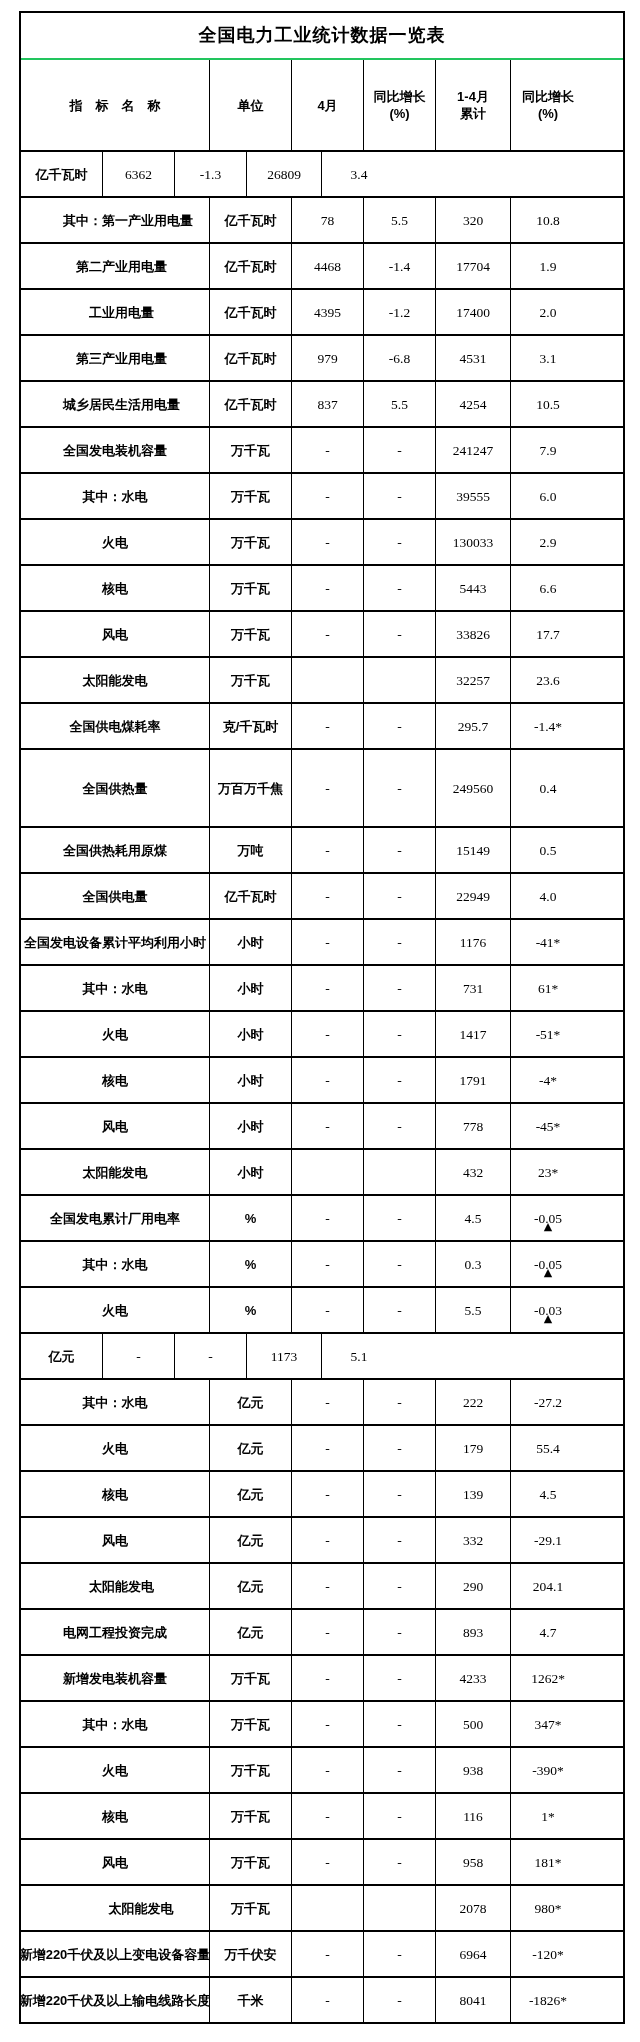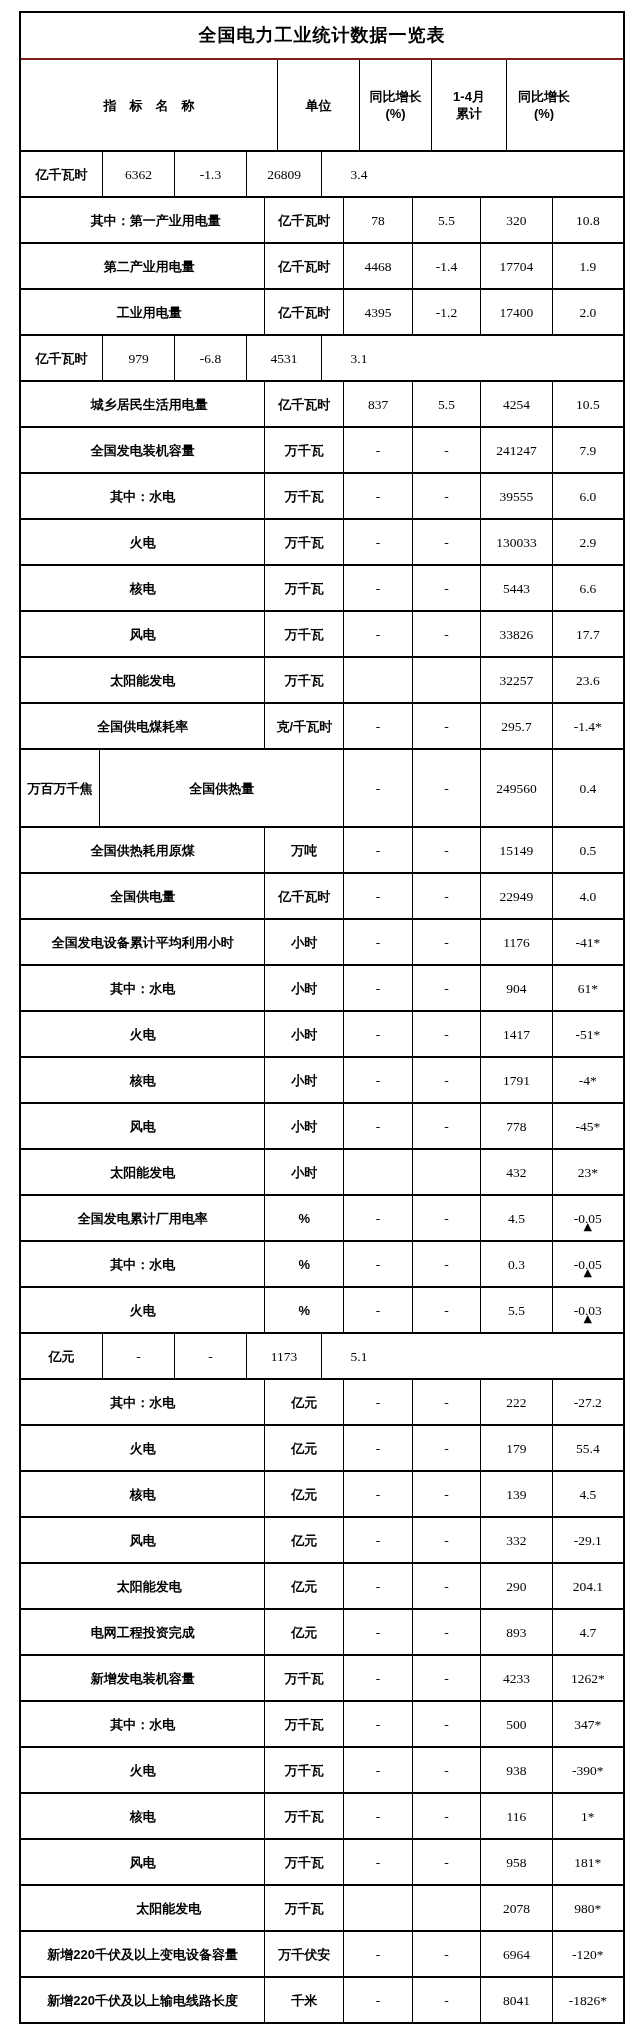--- a/index.html
+++ b/index.html
@@ -2,28 +2,28 @@
 <html><head>
 <meta charset="utf-8">
 <style>
   html,body{margin:0;padding:0;background:#fff;}
   .page{position:relative;width:640px;height:2042px;background:#fff;overflow:hidden;
         font-family:"Liberation Sans",sans-serif;color:#000;}
   .tbl{position:absolute;left:19px;top:11px;width:606px;box-sizing:border-box;
        border:2px solid #000;}
   .row{display:flex;align-items:stretch;border-bottom:2px solid #000;height:44px;}
   .row:last-child{border-bottom:none;}
-  .row.title-row{height:45px;border-bottom:2px solid #7f1d1d;}
+  .row.title-row{height:45px;border-bottom:2px solid #22c55e;}
   .row.head{height:90px;}
   .row.tall{height:76px;}
   .cell{box-sizing:border-box;border-right:1px solid #000;
         display:flex;flex-direction:column;justify-content:center;align-items:center;
         text-align:center;font-size:13px;line-height:17px;overflow:hidden;}
   .cell:last-child{border-right:none;}
-  .c-name{width:257px;}
+  .c-name{width:189px;}
   .c-unit{width:82px;padding:0 10px;line-height:25px;text-align:right;}
   .c-apr{width:72px;}
   .c-yoy1{width:72px;}
   .c-cum{width:75px;}
   .c-yoy2{width:74px;}
   .title-cell{width:100%;border-right:none;font-size:18px;font-weight:700;letter-spacing:1px;}
   .hd{font-weight:700;}
   .hd.two{justify-content:center;}
   .zh{font-weight:600;white-space:pre;}
   .num{font-family:"Liberation Serif",serif;font-size:13.5px;font-weight:400;}
@@ -35,20 +35,21 @@
 <div class="page">
   <div class="tbl">
 
     <div class="row title-row">
       <div class="cell title-cell zh">全国电力工业统计数据一览表</div>
     </div>
 
     <div class="row head">
       <div class="cell c-name hd zh">指　标　名　称</div>
       <div class="cell c-unit hd zh">单位</div>
+      <div class="cell c-apr hd zh">4月</div>
       <div class="cell c-yoy1 hd two">
         <div class="zh">同比增长</div>
         <div class="zh">(%)</div>
       </div>
       <div class="cell c-cum hd two">
         <div class="zh">1-4月</div>
         <div class="zh">累计</div>
       </div>
       <div class="cell c-yoy2 hd two">
         <div class="zh">同比增长</div>
@@ -82,20 +83,21 @@
   </div>
         <div class="row">
     <div class="cell c-name zh">　工业用电量</div>
     <div class="cell c-unit zh">亿千瓦时</div>
     <div class="cell c-apr num">4395</div>
     <div class="cell c-yoy1 num">-1.2</div>
     <div class="cell c-cum num">17400</div>
     <div class="cell c-yoy2 num">2.0</div>
   </div>
         <div class="row">
+    <div class="cell c-name zh">　第三产业用电量</div>
     <div class="cell c-unit zh">亿千瓦时</div>
     <div class="cell c-apr num">979</div>
     <div class="cell c-yoy1 num">-6.8</div>
     <div class="cell c-cum num">4531</div>
     <div class="cell c-yoy2 num">3.1</div>
   </div>
         <div class="row">
     <div class="cell c-name zh">　城乡居民生活用电量</div>
     <div class="cell c-unit zh">亿千瓦时</div>
     <div class="cell c-apr num">837</div>
@@ -153,22 +155,22 @@
   </div>
         <div class="row">
     <div class="cell c-name zh">全国供电煤耗率</div>
     <div class="cell c-unit zh">克/千瓦时</div>
     <div class="cell c-apr num">-</div>
     <div class="cell c-yoy1 num">-</div>
     <div class="cell c-cum num">295.7</div>
     <div class="cell c-yoy2 num">-1.4*</div>
   </div>
         <div class="row tall">
+    <div class="cell c-name zh">全国供热量</div>
     <div class="cell c-unit zh">万百万千焦</div>
-    <div class="cell c-name zh">全国供热量</div>
     <div class="cell c-apr num">-</div>
     <div class="cell c-yoy1 num">-</div>
     <div class="cell c-cum num">249560</div>
     <div class="cell c-yoy2 num">0.4</div>
   </div>
         <div class="row">
     <div class="cell c-name zh">全国供热耗用原煤</div>
     <div class="cell c-unit zh">万吨</div>
     <div class="cell c-apr num">-</div>
     <div class="cell c-yoy1 num">-</div>
@@ -189,21 +191,21 @@
     <div class="cell c-apr num">-</div>
     <div class="cell c-yoy1 num">-</div>
     <div class="cell c-cum num">1176</div>
     <div class="cell c-yoy2 num">-41*</div>
   </div>
         <div class="row">
     <div class="cell c-name zh">其中：水电</div>
     <div class="cell c-unit zh">小时</div>
     <div class="cell c-apr num">-</div>
     <div class="cell c-yoy1 num">-</div>
-    <div class="cell c-cum num">904</div>
+    <div class="cell c-cum num">731</div>
     <div class="cell c-yoy2 num">61*</div>
   </div>
         <div class="row">
     <div class="cell c-name zh">火电</div>
     <div class="cell c-unit zh">小时</div>
     <div class="cell c-apr num">-</div>
     <div class="cell c-yoy1 num">-</div>
     <div class="cell c-cum num">1417</div>
     <div class="cell c-yoy2 num">-51*</div>
   </div>

